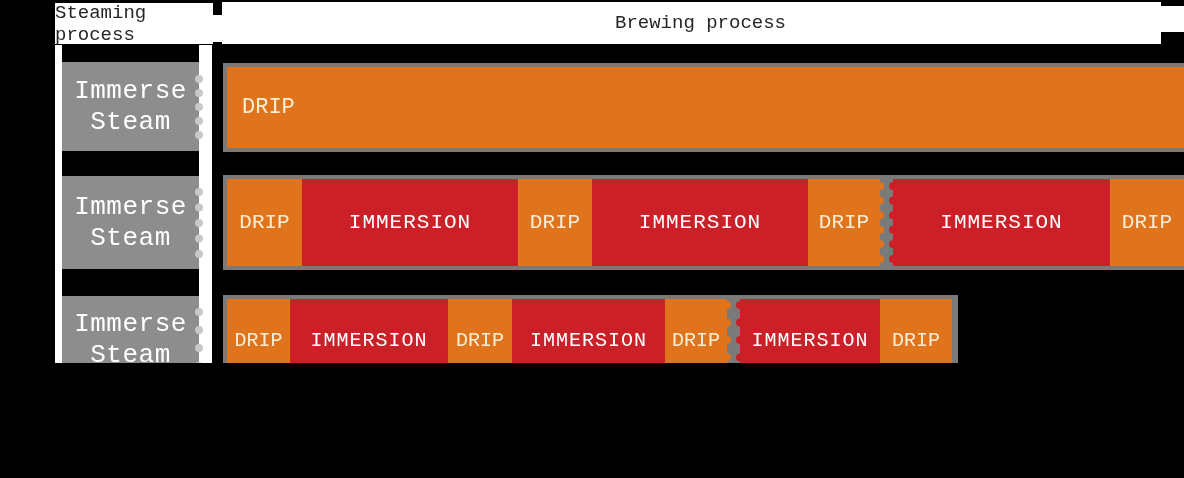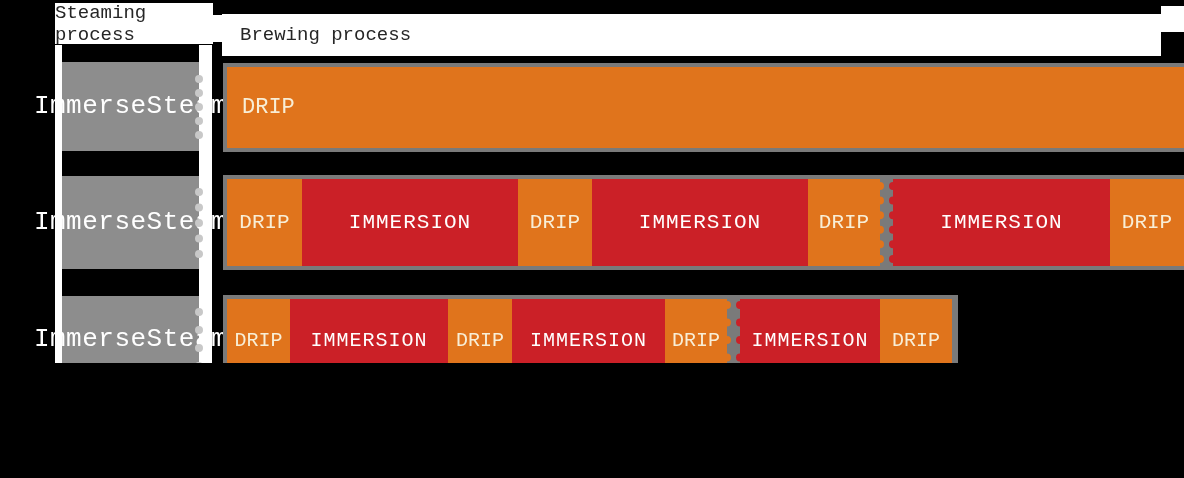--- a/index.html
+++ b/index.html
@@ -11,30 +11,30 @@
     font-family:Liberation Mono, monospace;
   }
   .hbox{
     position:absolute;
     background:var(--panel-white,#fff);
     display:flex;align-items:center;
     color:var(--header-text,#262626);
     font-size:19px;
   }
   .hbox.left{left:55px;top:3px;width:158px;height:41px;justify-content:center;}
-  .hbox.right{left:222px;top:14px;width:939px;height:42px;padding-left:18px;box-sizing:border-box;}
+  .hbox.right{left:222px;top:2px;width:939px;height:42px;padding-left:18px;box-sizing:border-box;justify-content:center;}
   .hfill{position:absolute;background:var(--panel-white,#fff);}
   .strip{position:absolute;background:var(--panel-white,#fff);}
   .strip.leftstrip{left:55px;top:45px;width:7px;height:340px;}
   .strip.rightstrip{left:199px;top:45px;width:13px;height:340px;}
   .steambox{
     position:absolute;left:62px;width:137px;
     background:var(--steam-gray,#8d8d8d);
     color:#fff;font-size:26px;line-height:31px;letter-spacing:.5px;
-    display:flex;flex-direction:row;align-items:center;justify-content:center;
+    display:flex;flex-direction:column;align-items:center;justify-content:center;
     text-align:center;
   }
   .torn{
     position:absolute;left:195px;width:0;
     border-left:8px dotted var(--torn-light-gray,#c8c8c8);
   }
   .bar{
     position:absolute;left:223px;
     display:flex;align-items:center;
     background:var(--bar-border-gray,#7a7a7a);

